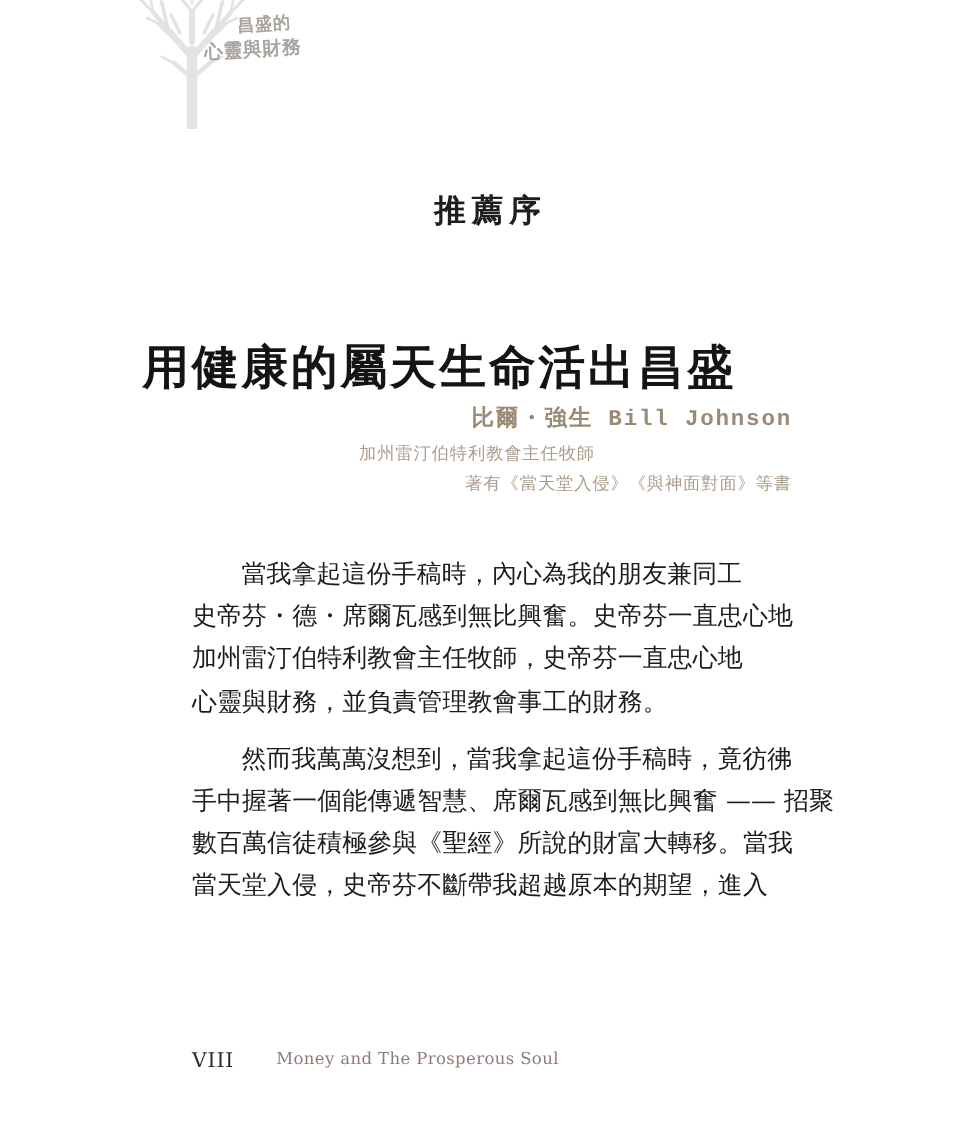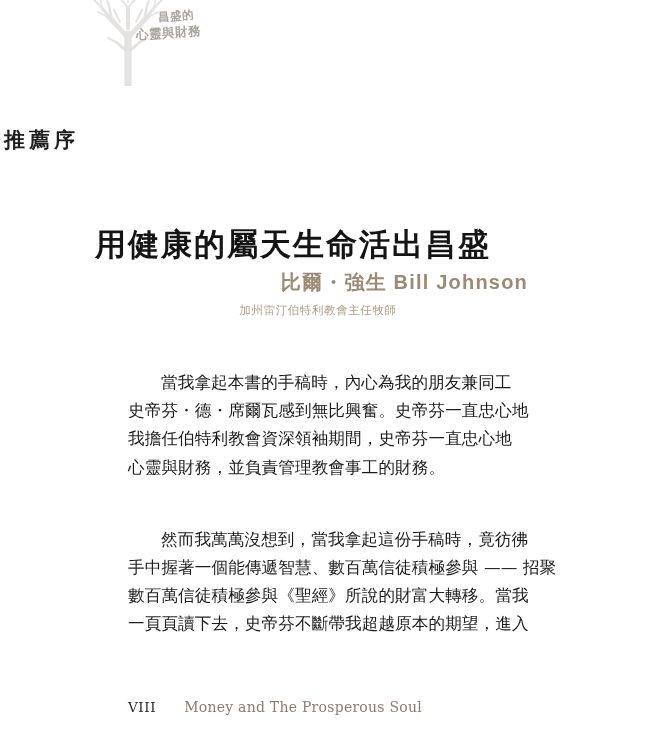--- a/index.html
+++ b/index.html
@@ -67,20 +67,21 @@
     transform-origin: left center;
     font-weight: 600;
   }
 
   
   .section-label {
     position: absolute;
     left: 0;
     top: 126px;
     width: 650px;
+    text-align: center;
     font-family: "DejaVu Serif", serif;
     font-size: 21px;
     font-weight: 700;
     color: #1e1e1e;
     letter-spacing: 4px;
     text-indent: 4px;
   }
 
   
   .doc-title {
@@ -101,22 +102,22 @@
   
   .byline {
     position: absolute;
     right: 122px;
     top: 269px;
     width: 420px;
     text-align: right;
     color: #a1917f;
   }
   .byline-name {
-    font-family: Liberation Sans, sans-serif;
-    font-size: 20px;
+    font-family: Liberation Mono, monospace;
+    font-size: 15px;
     font-weight: 600;
     letter-spacing: 1.2px;
     color: #9b8a76;
     display: block;
   }
   .byline-role {
     display: block;
     margin-top: 7px;
     font-family: "DejaVu Serif", serif;
     font-size: 11.5px;
@@ -143,21 +144,21 @@
   .para {
     font-family: "DejaVu Serif", serif;
     font-size: 16.6px;
     line-height: 28.2px;
     color: #1c1c1c;
     letter-spacing: 0.1px;
     text-align: justify;
     margin: 0;
   }
   .para + .para {
-    margin-top: 44px;
+    margin-top: 10px;
   }
   .para .pline {
     display: block;
     white-space: nowrap;
   }
   .para .pline.indent {
     text-indent: 33px;
   }
 
   
@@ -170,21 +171,21 @@
   }
   .folio {
     font-family: "DejaVu Serif", serif;
     font-size: 13.5px;
     color: #2a2a2a;
     letter-spacing: 0.6px;
   }
   .running-title {
     margin-left: 28px;
     font-family: "DejaVu Serif", serif;
-    font-size: 14px;
+    font-size: 11px;
     color: #8d7b72;
     letter-spacing: 0.25px;
   }
 </style>
 </head>
 <body>
 
 <div class="page">
 
   <div class="logo-block">
@@ -234,36 +235,37 @@
     </div>
   </div>
 
   <div class="section-label">推薦序</div>
 
   <h1 class="doc-title">用健康的屬天生命活出昌盛</h1>
 
   <div class="byline">
     <span class="byline-name">比爾・強生 Bill Johnson</span>
     <span class="byline-role">加州雷汀伯特利教會主任牧師</span>
+    <span class="byline-works">著有《當天堂入侵》《與神面對面》等書</span>
   </div>
 
   <div class="body-text">
 
     <p class="para">
-      <span class="pline indent">當我拿起本書的手稿時，內心為我的朋友兼同工</span>
+      <span class="pline indent">當我拿起這份手稿時，內心為我的朋友兼同工</span>
       <span class="pline">史帝芬・德・席爾瓦感到無比興奮。史帝芬一直忠心地</span>
-      <span class="pline">我擔任伯特利教會資深領袖期間，史帝芬一直忠心地</span>
+      <span class="pline">加州雷汀伯特利教會主任牧師，史帝芬一直忠心地</span>
       <span class="pline">心靈與財務，並負責管理教會事工的財務。</span>
     </p>
 
     <p class="para">
       <span class="pline indent">然而我萬萬沒想到，當我拿起這份手稿時，竟彷彿</span>
-      <span class="pline">手中握著一個能傳遞智慧、數百萬信徒積極參與 —— 招聚</span>
+      <span class="pline">手中握著一個能傳遞智慧、席爾瓦感到無比興奮 —— 招聚</span>
       <span class="pline">數百萬信徒積極參與《聖經》所說的財富大轉移。當我</span>
-      <span class="pline">一頁頁讀下去，史帝芬不斷帶我超越原本的期望，進入</span>
+      <span class="pline">當天堂入侵，史帝芬不斷帶我超越原本的期望，進入</span>
     </p>
 
   </div>
 
   <div class="footer">
     <span class="folio">VIII</span>
     <span class="running-title">Money and The Prosperous Soul</span>
   </div>
 
 </div>

